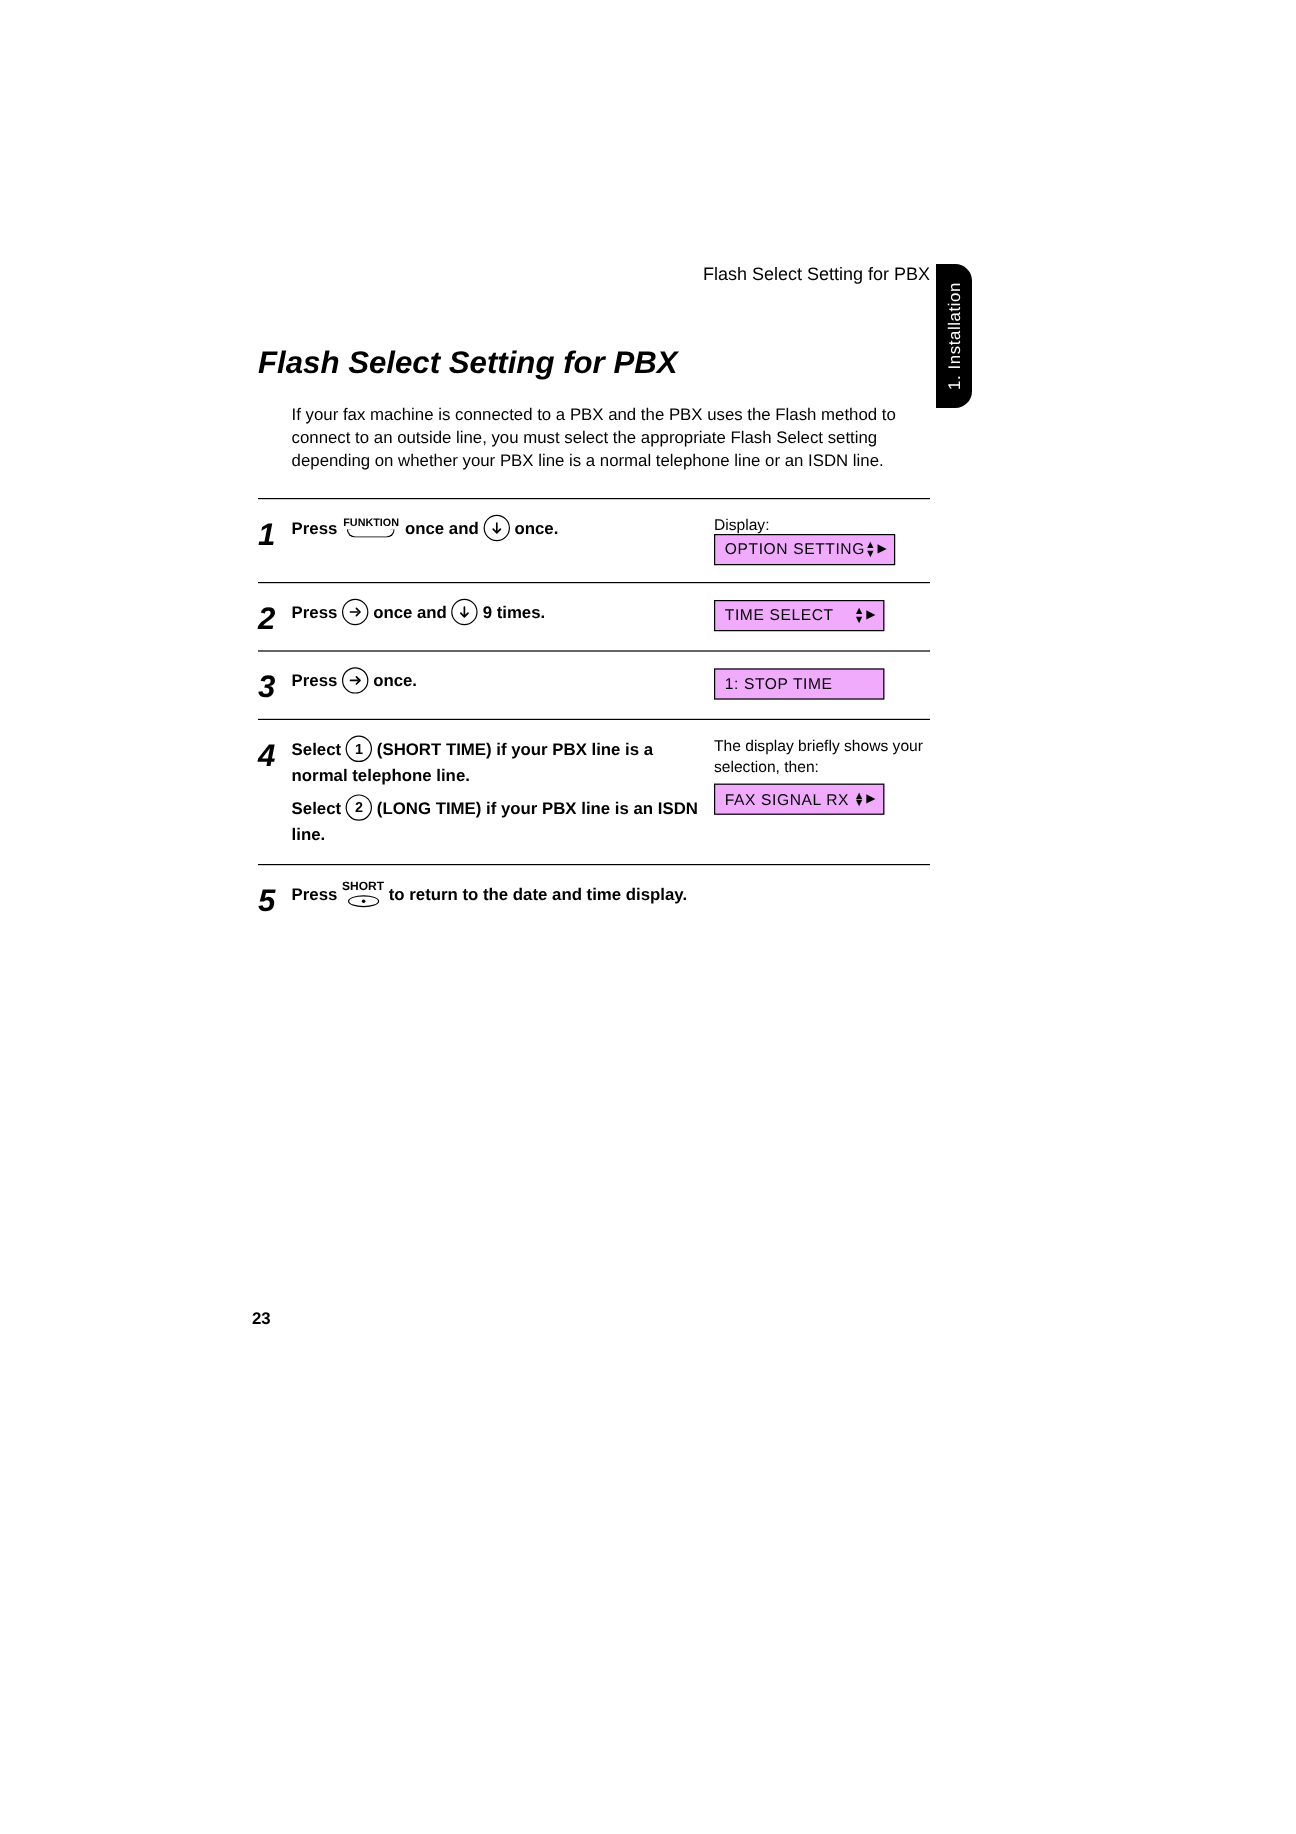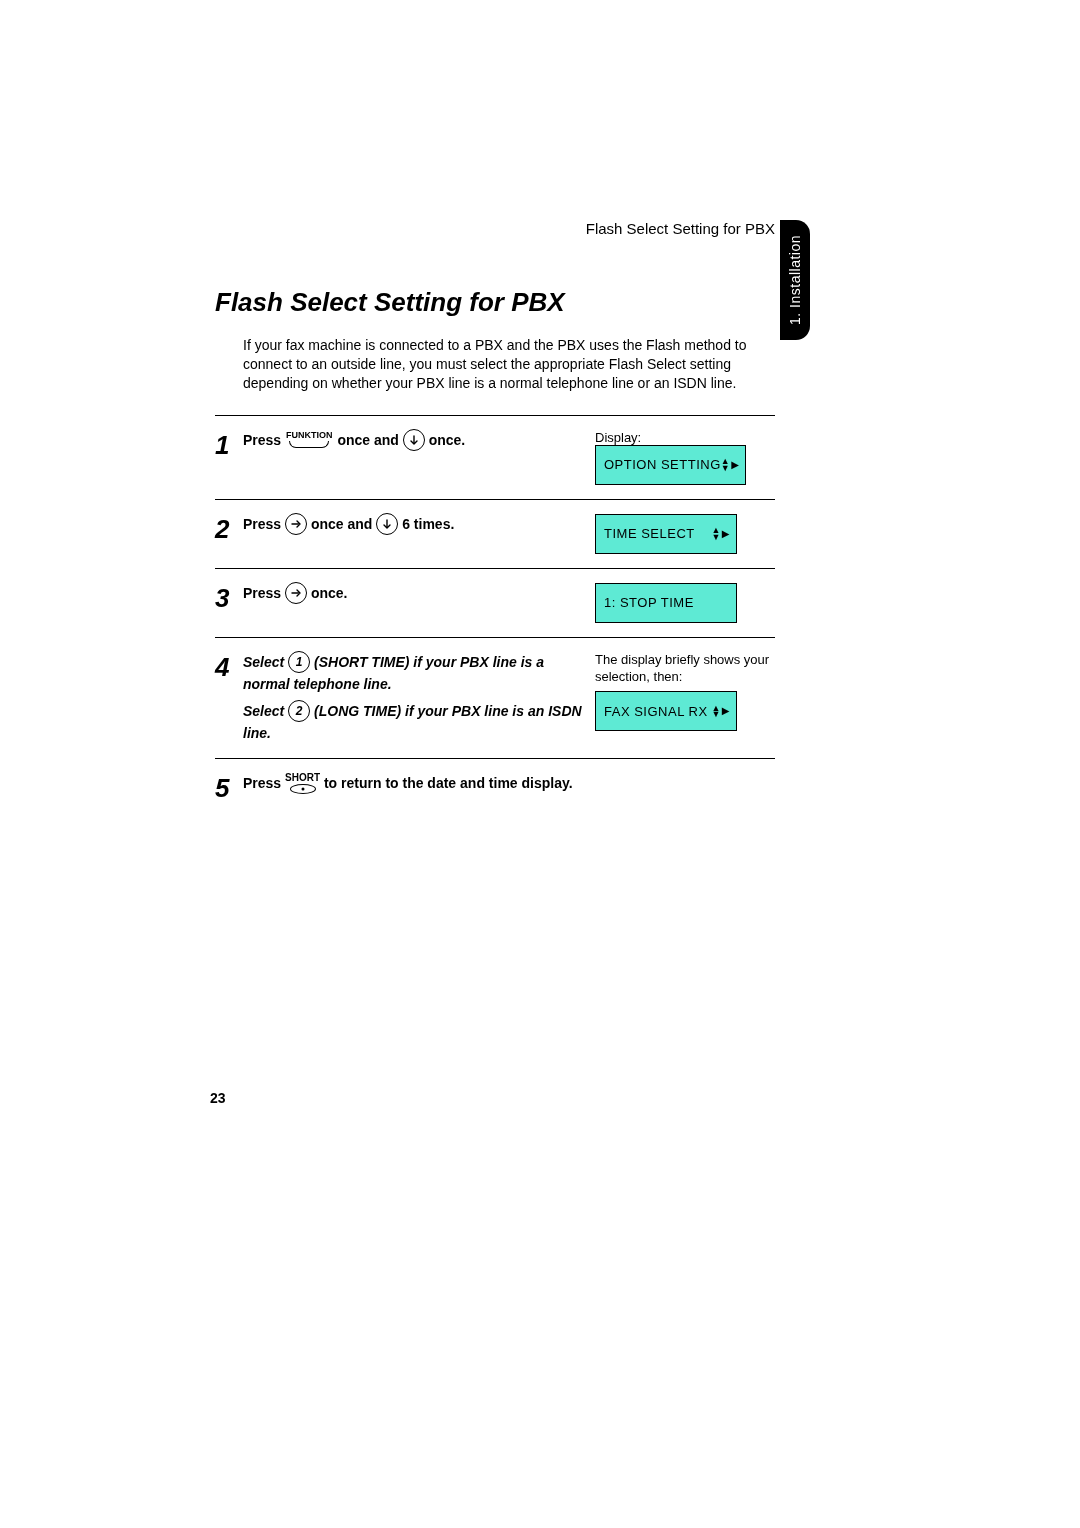--- a/index.html
+++ b/index.html
@@ -75,21 +75,20 @@
   }
   .step-body {
     flex: 1;
     font-size: 14px;
     font-weight: bold;
     line-height: 1.5;
     padding-right: 10px;
   }
   .step-body .instr-line {
     display: block;
-    font-style: italic;
   }
   .step-right {
     width: 180px;
     flex-shrink: 0;
     font-size: 13px;
   }
   .display-label {
     font-size: 13px;
     font-weight: normal;
     margin-right: 4px;
@@ -97,23 +96,23 @@
   .lcd {
     border: 1px solid #000;
     padding: 4px 6px 4px 8px;
     font-size: 13px;
     letter-spacing: 0.5px;
     display: inline-flex;
     align-items: center;
     justify-content: space-between;
     min-width: 142px;
     box-sizing: border-box;
-    height: 40px;
+    height: 26px;
     vertical-align: middle;
-    background: #5eead4;
+    background: #f0abfc;
   }
   .lcd .arrows {
     display: inline-flex;
     flex-direction: row;
     align-items: center;
     gap: 1px;
     font-size: 10px;
     line-height: 1;
   }
   .lcd .arrows .ud {
@@ -268,21 +267,21 @@
         <svg viewBox="0 0 10 10">
             <path d="M1 5 L7 5 M9 5 L6 2 M9 5 L6 8" stroke="#000" stroke-width="1.4" fill="none" stroke-linecap="round"></path>
           </svg>
       </span>
       <span> once and </span>
       <span class="key-circle arrow-down">
         <svg viewBox="0 0 10 10">
             <path d="M5 1 L5 7 M5 9 L2 6 M5 9 L8 6" stroke="#000" stroke-width="1.4" fill="none" stroke-linecap="round"></path>
           </svg>
       </span>
-      <span> 6 times.</span>
+      <span> 9 times.</span>
     </div>
     <div class="step-right">
       <span class="lcd">
         <span>TIME SELECT</span>
         <span class="arrows">
           <span class="ud">▲<br>▼</span>
             <span>▶</span>
         </span>
       </span>
     </div>

